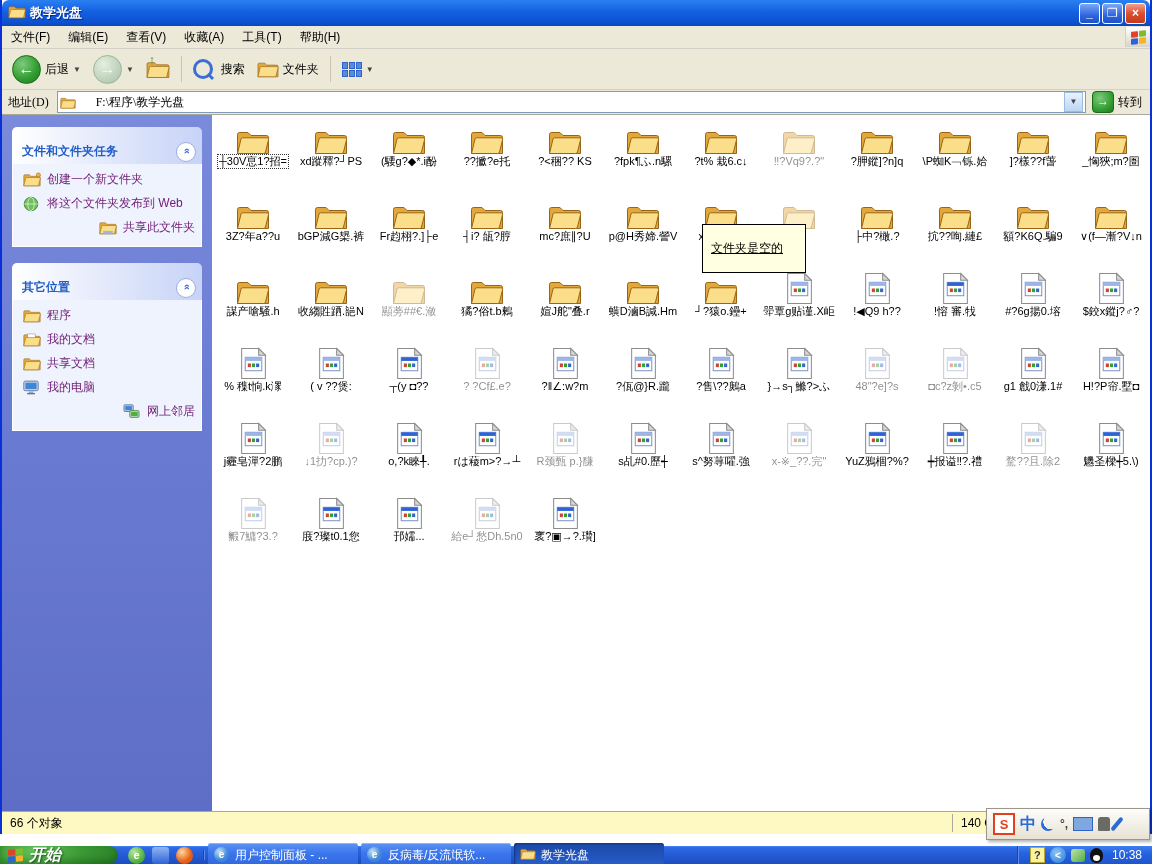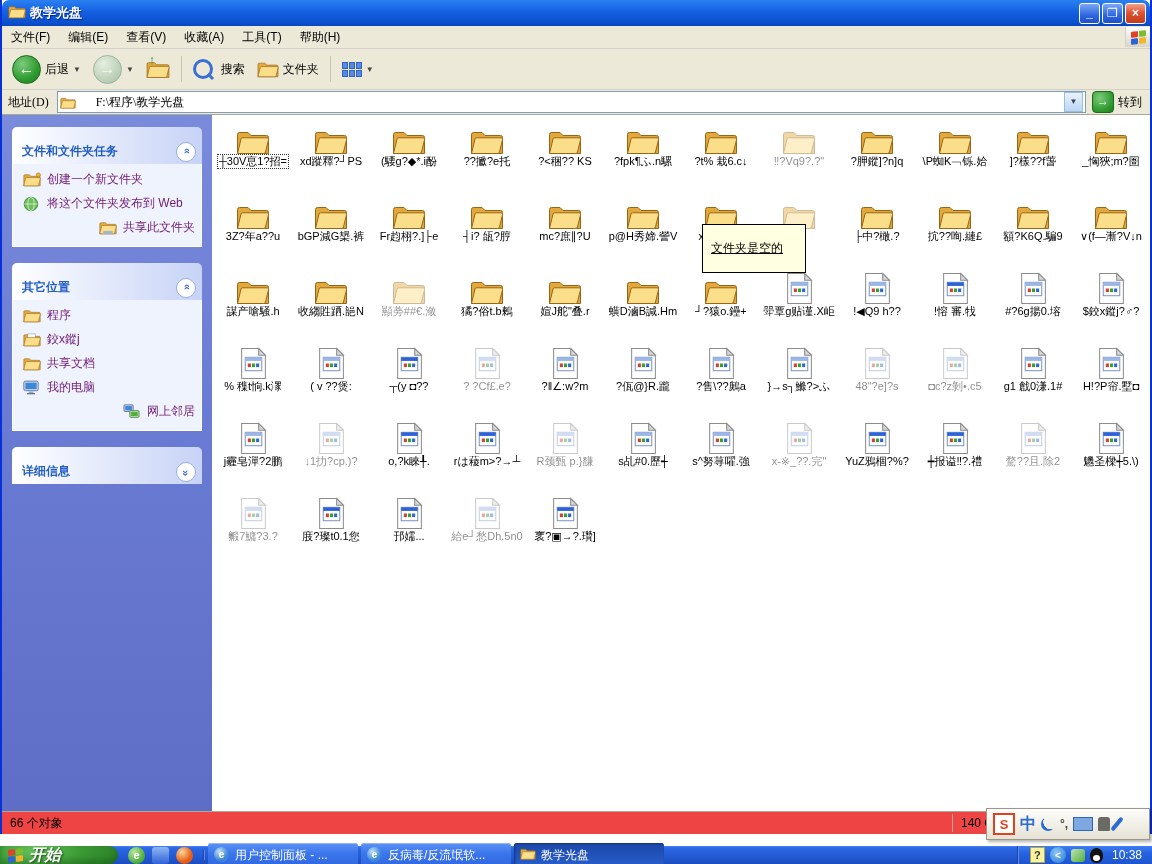--- a/index.html
+++ b/index.html
@@ -81,21 +81,21 @@
     word-break:break-all;color:#000;padding:0 1px;}
   .cell.selected .lbl{outline:1px dotted #333;}
   .cell.faded{opacity:0.45;}
   .cell .file-svg{display:none;} .cell .folder-svg{display:block;}
   .cell.file .file-svg{display:block;}
   .cell.dark .winttl{fill:#2E63D8;}
   
   .tooltip{position:absolute;left:490px;top:109px;width:86px;padding:15px 8px;background:#FFFFE1;
     border:1px solid #000;font-size:12px;color:#000;z-index:40;white-space:nowrap;text-decoration:underline;}
   
-  .statusbar{height:22px;flex:0 0 22px;background:#ef4444;border-top:1px solid #ACA899;display:flex;align-items:center;}
+  .statusbar{height:22px;flex:0 0 22px;background:#fef9c3;border-top:1px solid #ACA899;display:flex;align-items:center;}
   .ssec{height:18px;display:flex;align-items:center;padding:0 8px;border-right:1px solid #ACA899;
     box-shadow:inset 1px 1px 0 #fff0;}
   .ssec.grow{flex:1;}
   .ssec.sz{width:120px;justify-content:flex-start;}
   .ssec.ic{width:44px;border-right:0;}
   
   .imebar{position:absolute;right:2px;bottom:24px;height:30px;width:150px;z-index:60;
     background:linear-gradient(180deg,#FDFDFB,#E6E2D4);border:1px solid #9A968A;
     display:flex;align-items:center;gap:5px;padding:0 6px;box-shadow:2px 2px 3px rgba(0,0,0,.3);}
   .imeic{display:inline-flex;align-items:center;justify-content:center;font-weight:bold;}
@@ -279,21 +279,21 @@
                   <path d="M1.5 25.5 L5 11 Q5.3 9.8 6.5 9.8 H31 Q33 9.8 32.6 11.5 L29.5 24 Q29.2 25.5 27.5 25.5 Z" fill="#FBDE8A" stroke="#996515"></path>
                 </svg></span>
               <span class="silabel" data-name="sidebar-item-label">程序</span>
             </div>
             <div class="sitem" data-name="sidebar-item">
               <span class="sicon" data-name="my-documents-icon"><svg width="18" height="15" viewBox="0 0 34 27">
                   <path d="M1.5 25.5 V6.5 Q1.5 4.5 3.5 4.5 H12 L15 7.5 H30.5 Q32.5 7.5 32.5 9.5 V25.5 Z" fill="#E3A83C" stroke="#996515"></path>
                   <rect x="9" y="3" width="14" height="16" fill="#fff" stroke="#8C8C8C"></rect>
                   <path d="M1.5 25.5 L5 11 Q5.3 9.8 6.5 9.8 H31 Q33 9.8 32.6 11.5 L29.5 24 Q29.2 25.5 27.5 25.5 Z" fill="#FBDE8A" stroke="#996515"></path>
                 </svg></span>
-              <span class="silabel" data-name="sidebar-item-label">鉸x鏦j</span>
+              <span class="silabel" data-name="sidebar-item-label">我的文档</span>
             </div>
             <div class="sitem" data-name="sidebar-item">
               <span class="sicon" data-name="shared-documents-icon"><svg width="18" height="15" viewBox="0 0 34 27">
                   <path d="M1.5 25.5 V6.5 Q1.5 4.5 3.5 4.5 H12 L15 7.5 H30.5 Q32.5 7.5 32.5 9.5 V25.5 Z" fill="#E3A83C" stroke="#996515"></path>
                   <path d="M1.5 25.5 L5 11 Q5.3 9.8 6.5 9.8 H31 Q33 9.8 32.6 11.5 L29.5 24 Q29.2 25.5 27.5 25.5 Z" fill="#FBDE8A" stroke="#996515"></path>
                 </svg></span>
               <span class="silabel" data-name="sidebar-item-label">共享文档</span>
             </div>
             <div class="sitem" data-name="sidebar-item">
               <span class="sicon" data-name="my-computer-icon"><svg width="16" height="15" viewBox="0 0 20 18">
@@ -308,28 +308,20 @@
               <span class="sicon" data-name="network-icon"><svg width="17" height="15" viewBox="0 0 20 18">
                   <rect x="1" y="1" width="11" height="8" rx="1" fill="#C8D8F0" stroke="#56688A"></rect>
                   <rect x="2.5" y="2.5" width="8" height="5" fill="#3E86D8"></rect>
                   <rect x="8" y="8" width="11" height="8" rx="1" fill="#C8E8C0" stroke="#3F7A3F"></rect>
                   <rect x="9.5" y="9.5" width="8" height="5" fill="#4FAE3C"></rect>
                 </svg></span>
               <span class="silabel" data-name="sidebar-item-label">网上邻居</span>
             </div>
           </div>
       </div>
-      <div class="sbox" data-name="details-panel">
-        <div class="shead" data-name="details-header">
-          <span class="stitle" data-name="details-title">详细信息</span>
-          <span class="chev down" data-name="chevron-down-icon">
-              <span>»</span>
-            </span>
-        </div>
-      </div>
     </div>
 
     <div class="content" data-name="file-list-area">
       <div class="grid" id="grid" data-name="file-grid">
   <div class="cell folder selected" data-name="file-item">
     <span class="icn">
       <svg class="folder-svg" width="34" height="27" viewBox="0 0 34 27" data-name="folder-icon">
                 <path d="M1.5 25.5 V6.5 Q1.5 4.5 3.5 4.5 H12 L15 7.5 H30.5 Q32.5 7.5 32.5 9.5 V25.5 Z" fill="#E3A83C" stroke="#996515"></path>
                 <path d="M1.5 25.5 L5 11 Q5.3 9.8 6.5 9.8 H31 Q33 9.8 32.6 11.5 L29.5 24 Q29.2 25.5 27.5 25.5 Z" fill="#FBDE8A" stroke="#996515"></path>
               </svg>

